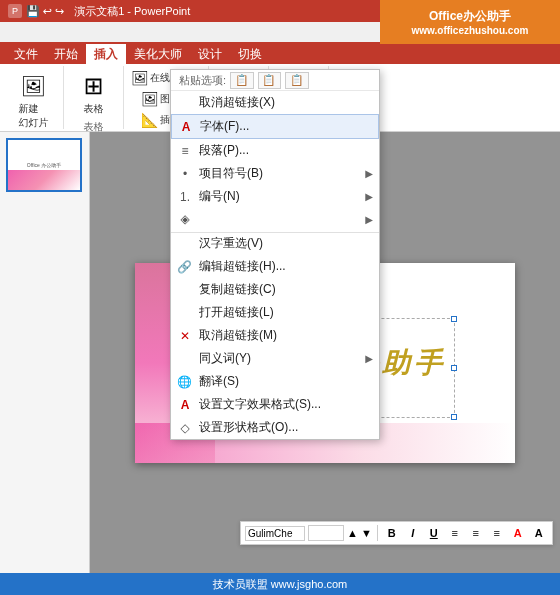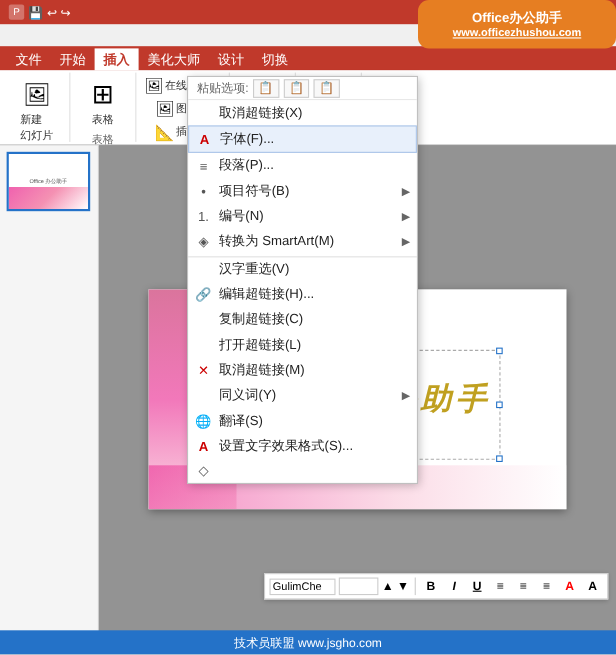--- a/index.html
+++ b/index.html
@@ -37,21 +37,20 @@
       height: 44px;
       background: #e67e22;
       display: flex;
       flex-direction: column;
       align-items: center;
       justify-content: center;
       color: white;
       font-size: 11px;
       font-weight: bold;
       z-index: 100;
-      border-radius: 10px;
     }
 
     
     .ribbon-tabs {
       height: 22px;
       background: #c0392b;
       display: flex;
       align-items: flex-end;
       padding-left: 6px;
       margin-top: 20px;
@@ -368,25 +367,26 @@
 <body>
 
 <div class="title-bar">
   <div class="title-bar-left">
     <div class="title-icon">P</div>
     <div class="quick-access" style="display:flex;gap:3px;">
       <span style="color:white;font-size:11px;cursor:pointer;">💾</span>
       <span style="color:white;font-size:11px;cursor:pointer;">↩</span>
       <span style="color:white;font-size:11px;cursor:pointer;">↪</span>
     </div>
+    <span style="font-size:11px;color:white;margin-left:6px;">演示文稿1 - PowerPoint</span>
   </div>
 
   <div class="helper-bar">
     <span style="font-size:12px;font-weight:bold;color:white;">Office办公助手</span>
-    <span style="font-size:10px;color:white;text-decoration:underline;">www.officezhushou.com</span>
+    <span style="font-size:10px;color:white;">www.officezhushou.com</span>
   </div>
   <div class="title-bar-icons">
     <div class="title-icon">─</div>
     <div class="title-icon">□</div>
     <div class="title-icon" style="background:#e74c3c;">✕</div>
   </div>
 </div>
 
 <div class="ribbon-tabs">
   <div class="ribbon-tab">文件</div>
@@ -540,21 +540,20 @@
   </div>
 
   <div class="cm-item">
     <span class="cm-icon">1.</span>
     <span>编号(N)</span>
     <span class="cm-arrow">▶</span>
   </div>
 
   <div class="cm-item">
     <span class="cm-icon">◈</span>
-    <span>转换为 SmartArt(M)</span>
     <span class="cm-arrow">▶</span>
   </div>
 
   <div class="cm-item separator">
     <span class="cm-icon"></span>
     <span>汉字重选(V)</span>
   </div>
 
   <div class="cm-item">
     <span class="cm-icon">🔗</span>
@@ -587,20 +586,21 @@
     <span>翻译(S)</span>
   </div>
 
   <div class="cm-item">
     <span class="cm-icon" style="color:#c00;font-weight:bold;">A</span>
     <span>设置文字效果格式(S)...</span>
   </div>
 
   <div class="cm-item">
     <span class="cm-icon">◇</span>
+    <span>设置形状格式(O)...</span>
   </div>
 </div>
 
 <div class="status-bar">
   <span>幻灯片 1 / 1</span>
   <div class="status-right">
     <span>中文(中国)</span>
     <span>65%</span>
   </div>
 </div>

